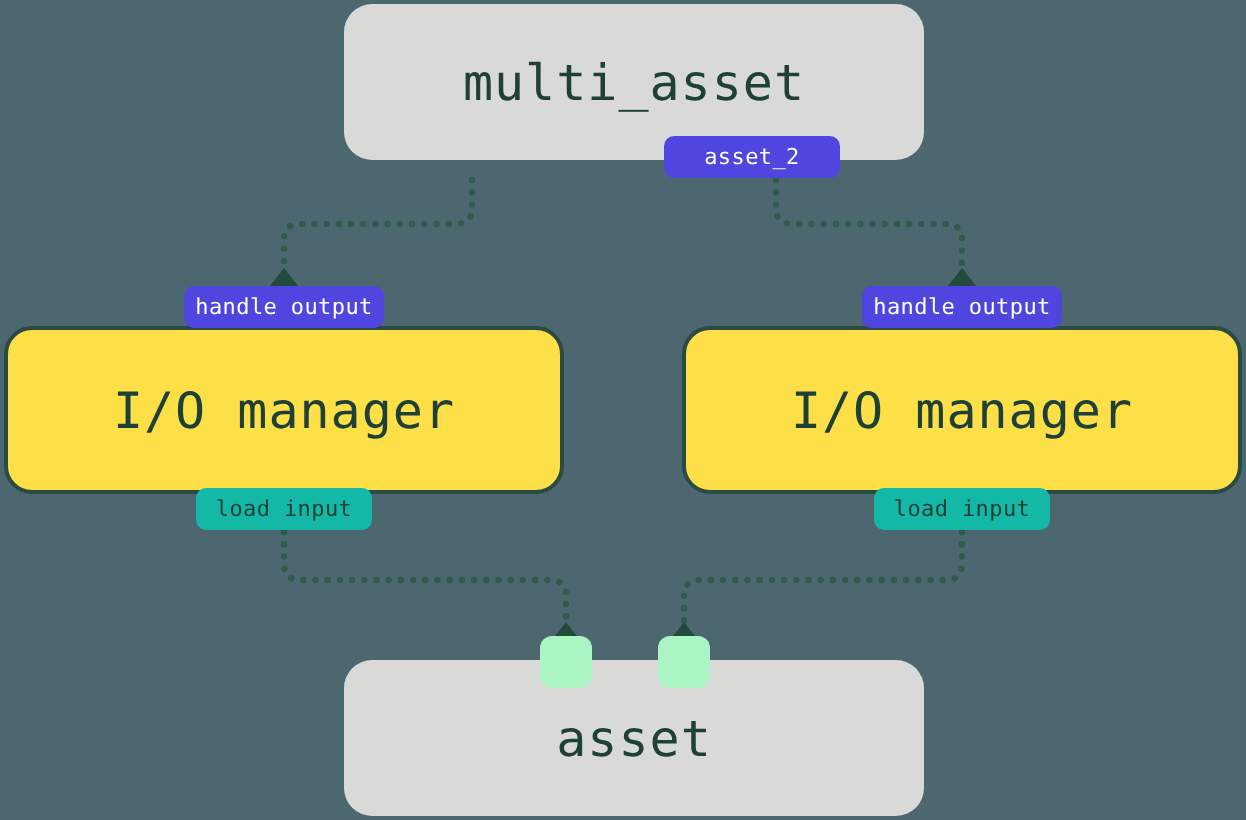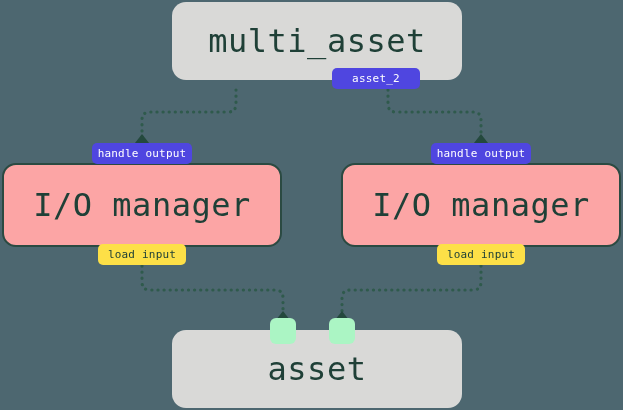--- a/index.html
+++ b/index.html
@@ -20,33 +20,33 @@
   .node{
     position:absolute;
     box-sizing:border-box;
     border-radius:14px;
     display:flex;
     align-items:center;
     justify-content:center;
     z-index:2;
   }
   .node-label{
-    font-size:32px;
+    font-size:25px;
     letter-spacing:0.5px;
     color:#1f4037;
     white-space:nowrap;
     line-height:1;
   }
 
   .node.group{           
     background:#d9d9d7;
     border:none;
   }
   .node.iomgr{           
-    background:#fca5a5;
+    background:#fde047;
     border:2px solid #2b4a42;
   }
 
   
   .badge{
     position:absolute;
     box-sizing:border-box;
     height:21px;
     border-radius:5px;
     display:flex;
@@ -57,21 +57,21 @@
     white-space:nowrap;
     letter-spacing:0.2px;
     z-index:3;
     padding:0 9px;
   }
   .badge.out{            
     background:#4f46e0;
     color:#ffffff;
   }
   .badge.in{             
-    background:#fde047;
+    background:#14b8a6;
     color:#1f4037;
   }
   .badge.blank{          
     width:26px;
     height:26px;
     padding:0;
     border-radius:6px;
     background:#abf5c4;
   }
 </style>

